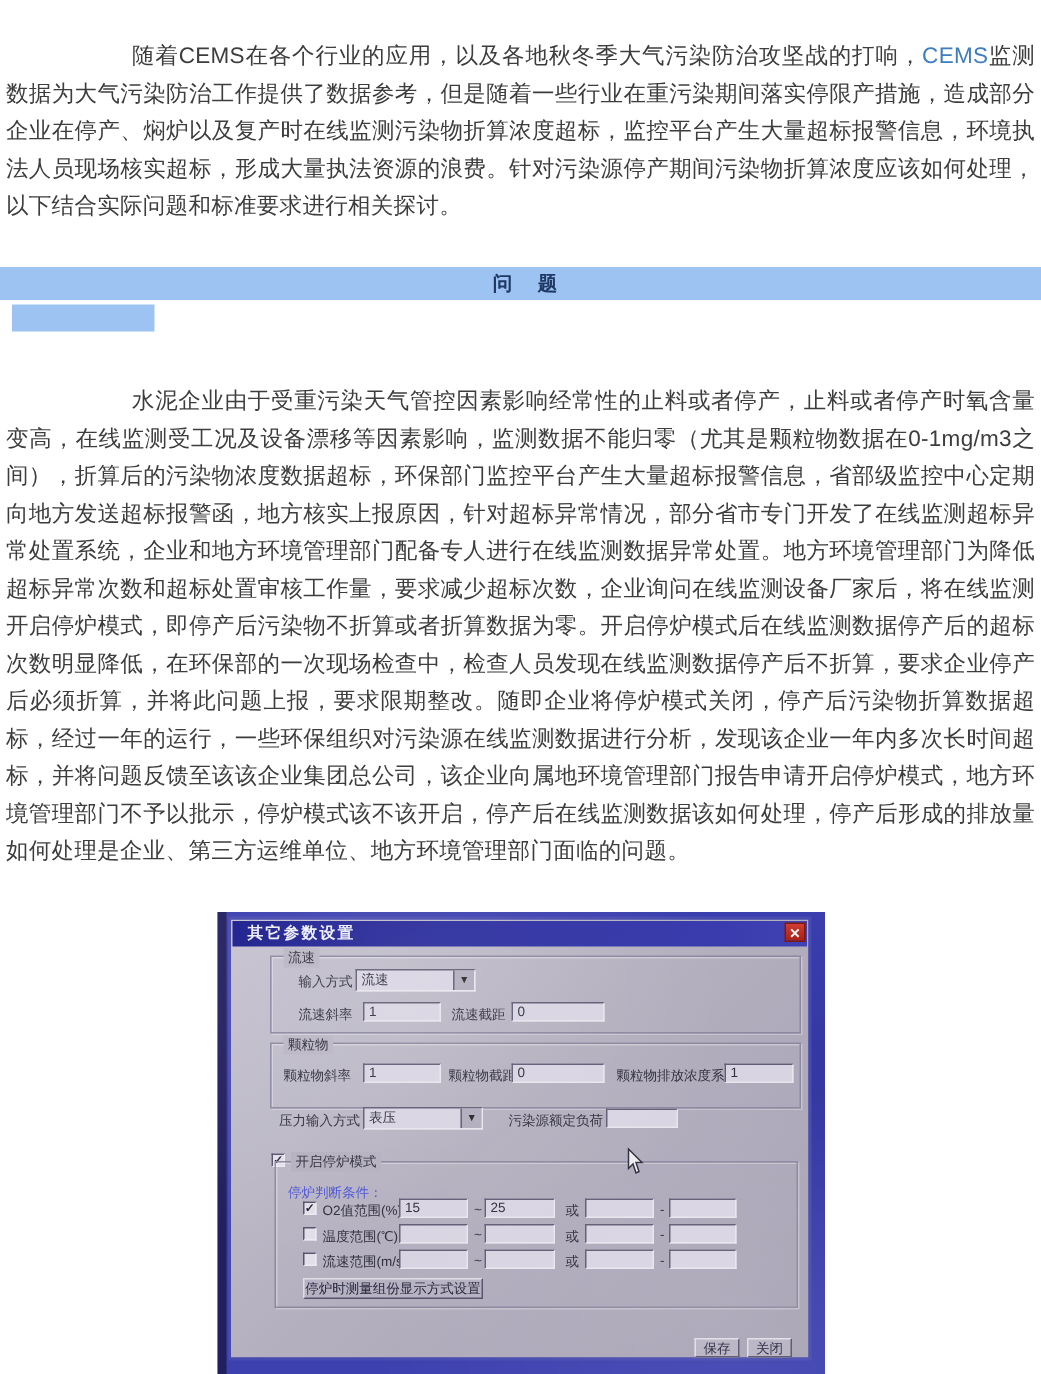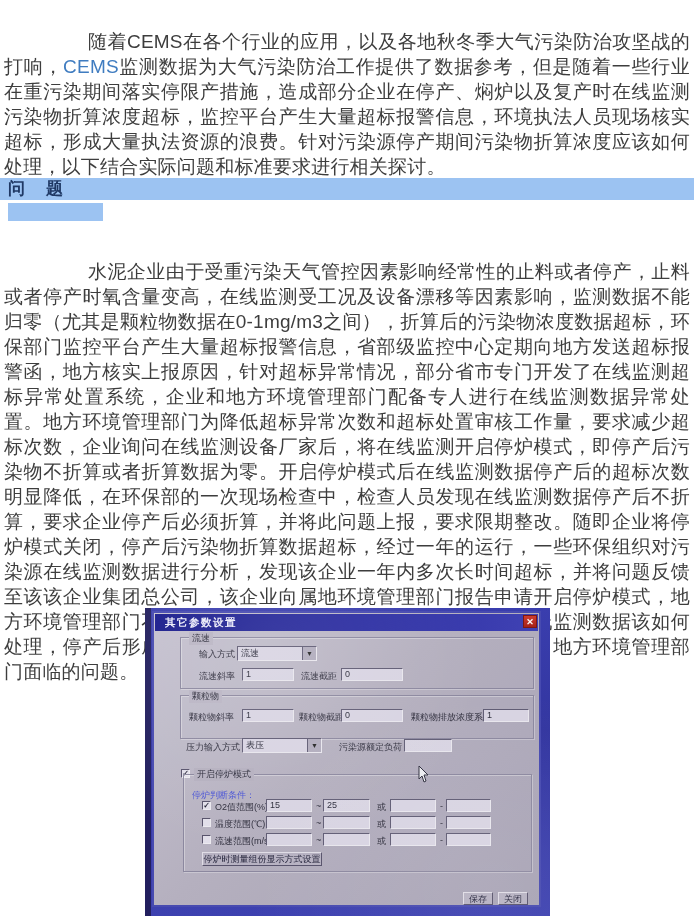--- a/index.html
+++ b/index.html
@@ -4,33 +4,33 @@
 <style>
   html,body{margin:0;padding:0;}
   body{
     width:694px;height:916px;position:relative;overflow:hidden;
     background:#ffffff;
     font-family:"Liberation Sans", sans-serif;
   }
   
   .para{
     position:absolute;left:4px;right:4px;
-    font-size:19px;line-height:25px;color:#3d3d3d;
+    font-size:15px;line-height:25px;color:#3d3d3d;
     text-align:justify;text-indent:84px;
     letter-spacing:0.2px;
   }
   #para1{top:10px;}
   #para2{top:240px;}
   .blue-term{color:#3f7cc0;cursor:pointer;}
   
   .sec-header{
     position:absolute;left:0;top:178px;width:694px;height:22px;
     background:#9cc3f2;color:#1f3864;
-    font-size:17px;font-weight:bold;line-height:22px;
-    padding-left:8px;box-sizing:border-box;letter-spacing:2px;
+    font-size:13px;font-weight:bold;line-height:22px;
+    padding-left:8px;box-sizing:border-box;letter-spacing:2px;text-align:center;
   }
   .sub-bar{
     position:absolute;left:8px;top:203px;width:95px;height:18px;
     background:#9cc3f2;
   }
   
   .photo{
     position:absolute;left:145px;top:608px;width:405px;height:308px;
     background:linear-gradient(180deg,#3a3eae 0%,#3336a0 40%,#3d41b0 100%);
     overflow:hidden;

